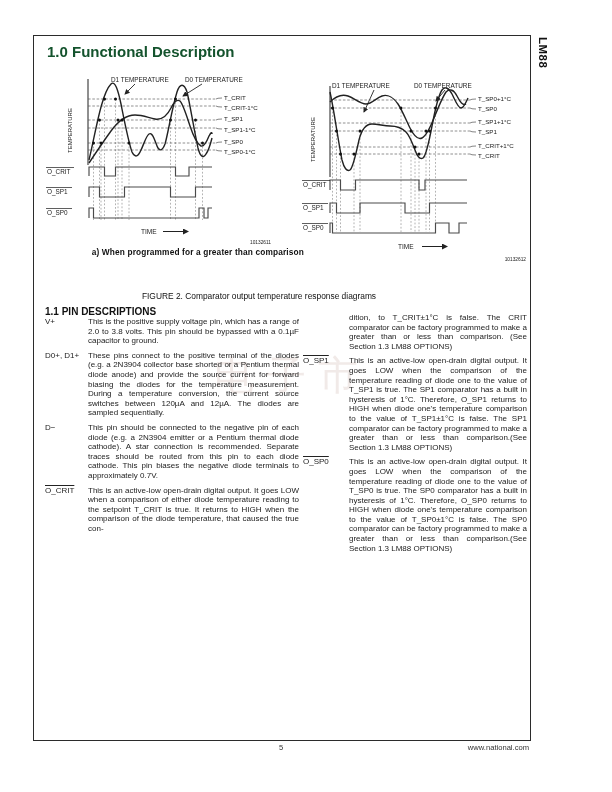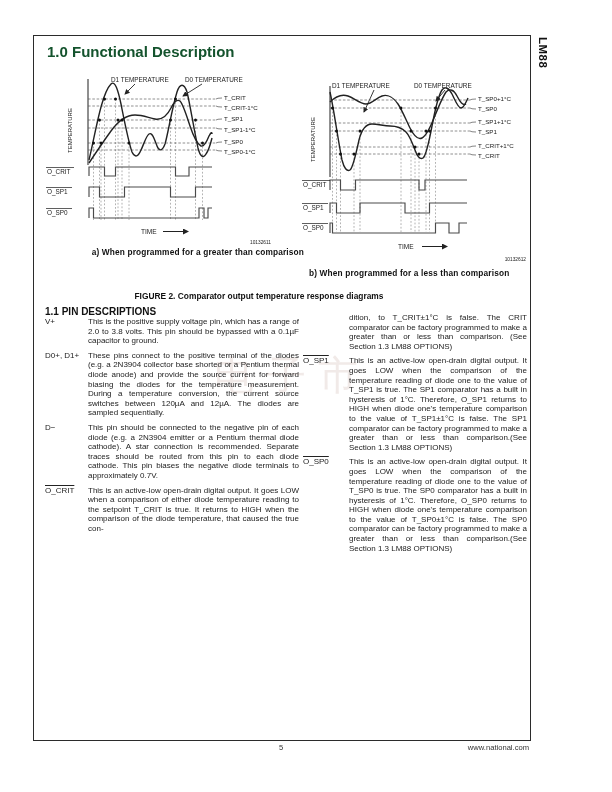--- a/index.html
+++ b/index.html
@@ -4,21 +4,21 @@
 <style>
   html,body{margin:0;padding:0;background:#ffffff;}
   .page{position:relative;width:612px;height:792px;background:#fff;overflow:hidden;
         font-family:"Liberation Sans",sans-serif;color:#1a1a1a;}
   .border-box{position:absolute;left:33px;top:35px;width:496px;height:704px;border:1.6px solid #2b2b2b;}
   .side-label{position:absolute;left:537px;top:37px;writing-mode:vertical-rl;
               font-weight:bold;font-size:11.5px;letter-spacing:.5px;color:#111;}
   .title{position:absolute;left:47px;top:43px;font-size:15px;font-weight:bold;color:#14532d;}
   .cap{position:absolute;font-weight:bold;font-size:8.3px;color:#111;letter-spacing:.15px;}
   .fig-title{position:absolute;left:33px;top:291px;width:452px;text-align:center;
-             font-weight:bold;font-size:8.4px;color:#111;}
+             font-weight:normal;font-size:8.4px;color:#111;}
   .pins-heading{position:absolute;left:45px;top:306px;font-weight:bold;font-size:10px;color:#111;}
   .col{position:absolute;font-size:8px;line-height:9.6px;color:#222;}
   .col-left{left:45px;top:317px;width:254px;}
   .col-right{left:303px;top:313px;width:224px;}
   .row{display:flex;margin-bottom:5px;}
   .pin{flex:none;white-space:nowrap;}
   .col-left .pin{width:43px;}
   .col-right .pin{width:46px;}
   .ol{text-decoration:overline;}
   .txt{flex:1;text-align:justify;}
@@ -221,21 +221,20 @@
         <line x1="0" y1="143.5" x2="26" y2="143.5"></line>
     </g>
     <text x="1" y="107" font-size="6.4">O_CRIT</text>
     <text x="1" y="130" font-size="6.4">O_SP1</text>
     <text x="1" y="150" font-size="6.4">O_SP0</text>
 
     <text x="96" y="169" font-size="6.6">TIME</text>
     <line x1="120" y1="166.5" x2="145" y2="166.5" stroke="#222" stroke-width="1" marker-end="url(#ah2)"></line>
     <text x="224" y="181" font-size="4.8" fill="#888" text-anchor="end">10132612</text>
   </svg>
-  <div class="cap" style="left:309px;top:268px;width:226px;">b) When programmed for a less than comparison</div>
 
   <div class="fig-title">FIGURE 2. Comparator output temperature response diagrams</div>
 
   <div class="pins-heading">1.1 PIN DESCRIPTIONS</div>
 
   <div class="col col-left">
     <div class="row">
       <div class="pin">V+</div>
       <div class="txt">This is the positive supply voltage pin, which has a range of 2.0 to 3.8 volts. This pin should be bypassed with a 0.1µF capacitor to ground.</div>
     </div>

